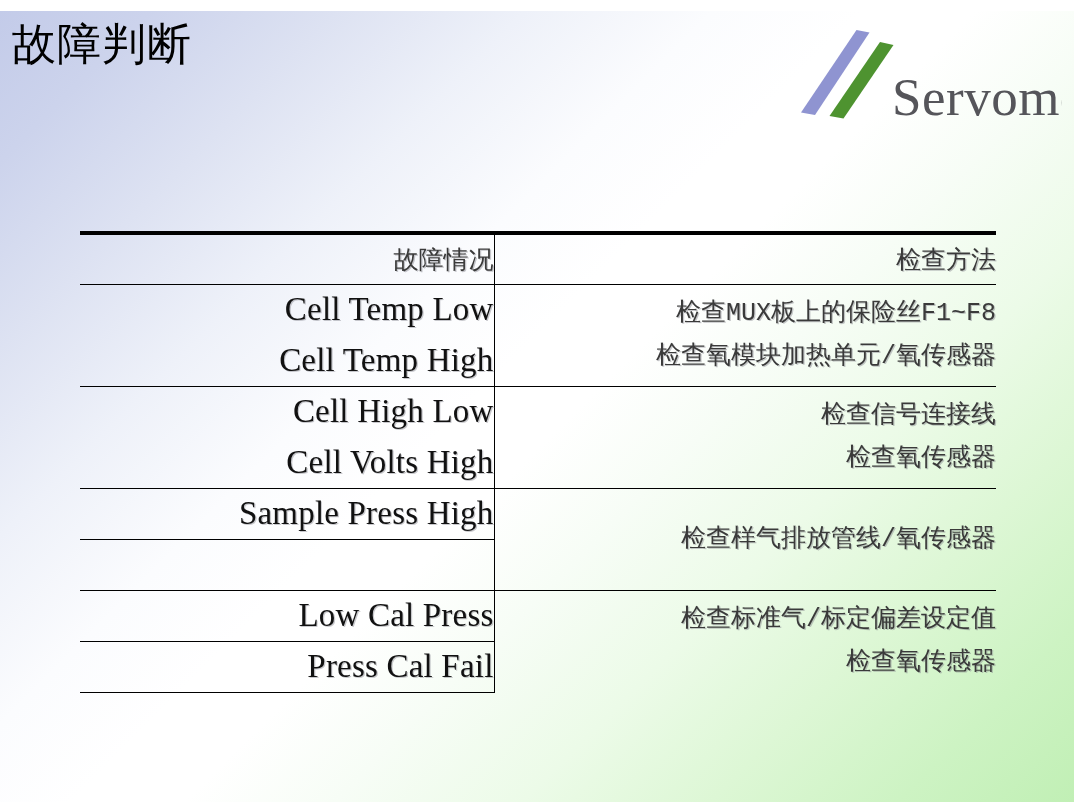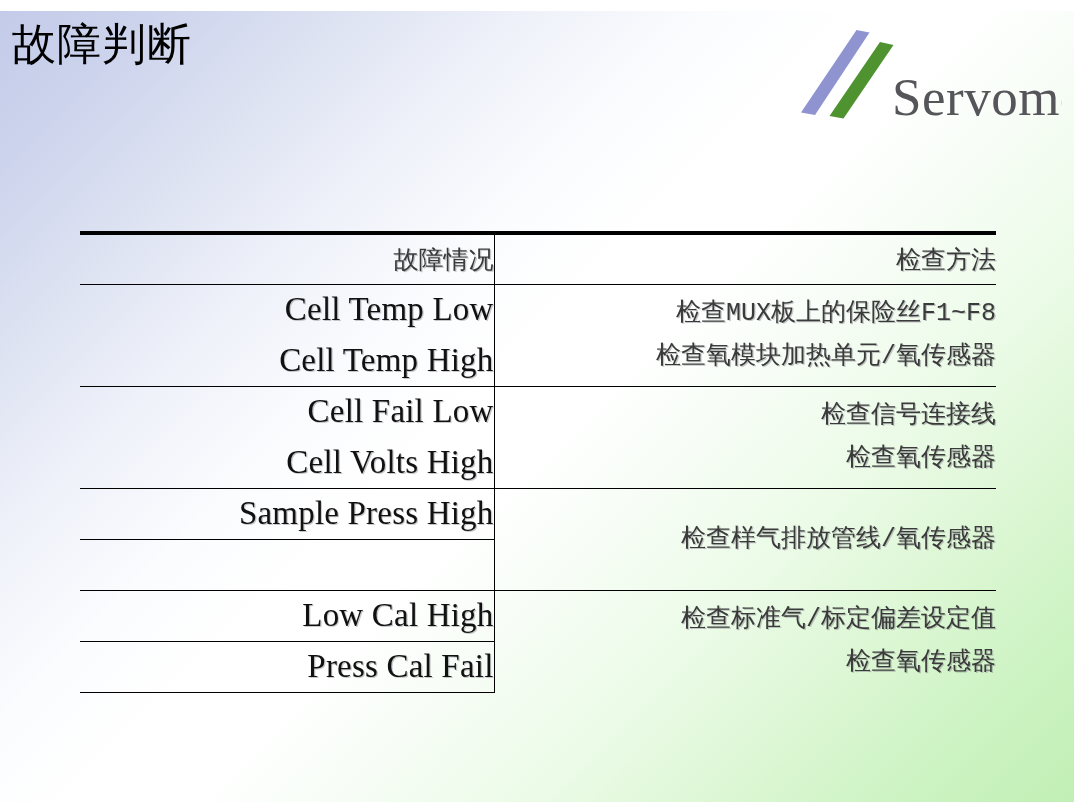--- a/index.html
+++ b/index.html
@@ -180,21 +180,21 @@
         </tr>
 
         <tr>
           <td class="sep-left">
             <span class="cell-en">Cell Temp High</span>
           </td>
         </tr>
 
         <tr>
           <td>
-            <span class="cell-en">Cell Fail Low</span>
+            <span class="cell-en">Cell High Low</span>
           </td>
           <td class="vdiv sep-right rspan2" rowspan="2">
             <span class="cell-cn">
               <span class="ln">检查信号连接线</span>
               <span class="ln">检查氧传感器</span>
             </span>
           </td>
         </tr>
 
         <tr>
@@ -213,21 +213,21 @@
             </span>
           </td>
         </tr>
 
         <tr>
           <td class="sep-left">&nbsp;</td>
         </tr>
 
         <tr>
           <td>
-            <span class="cell-en">Low Cal High</span>
+            <span class="cell-en">Low Cal Press</span>
           </td>
           <td class="vdiv rspan2" rowspan="2">
             <span class="cell-cn">
               <span class="ln">检查标准气/标定偏差设定值</span>
               <span class="ln">检查氧传感器</span>
             </span>
           </td>
         </tr>
 
         <tr class="botline">

